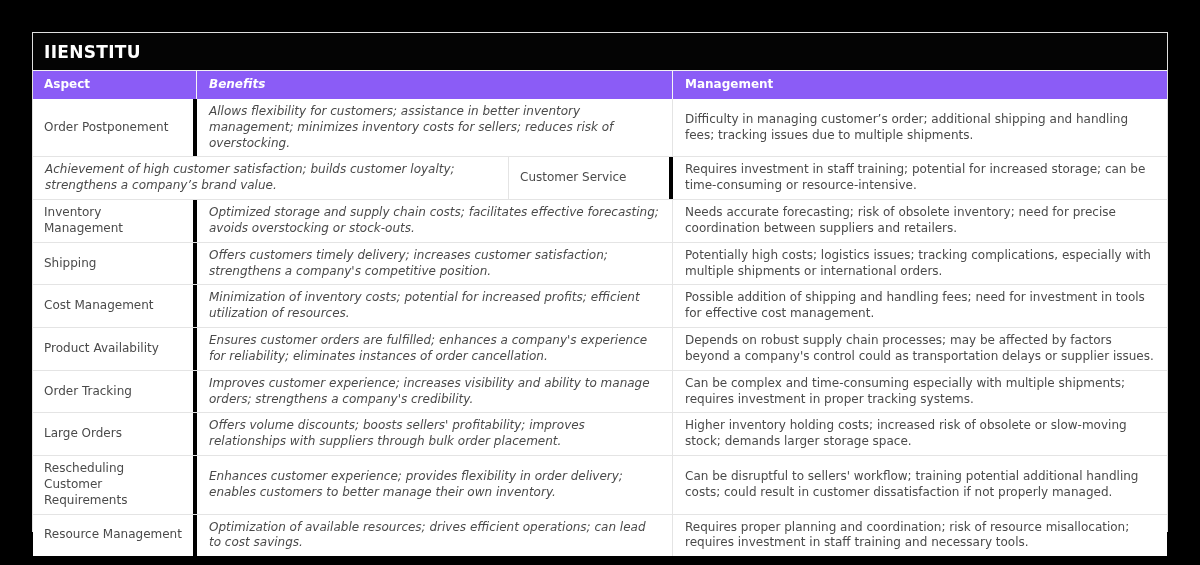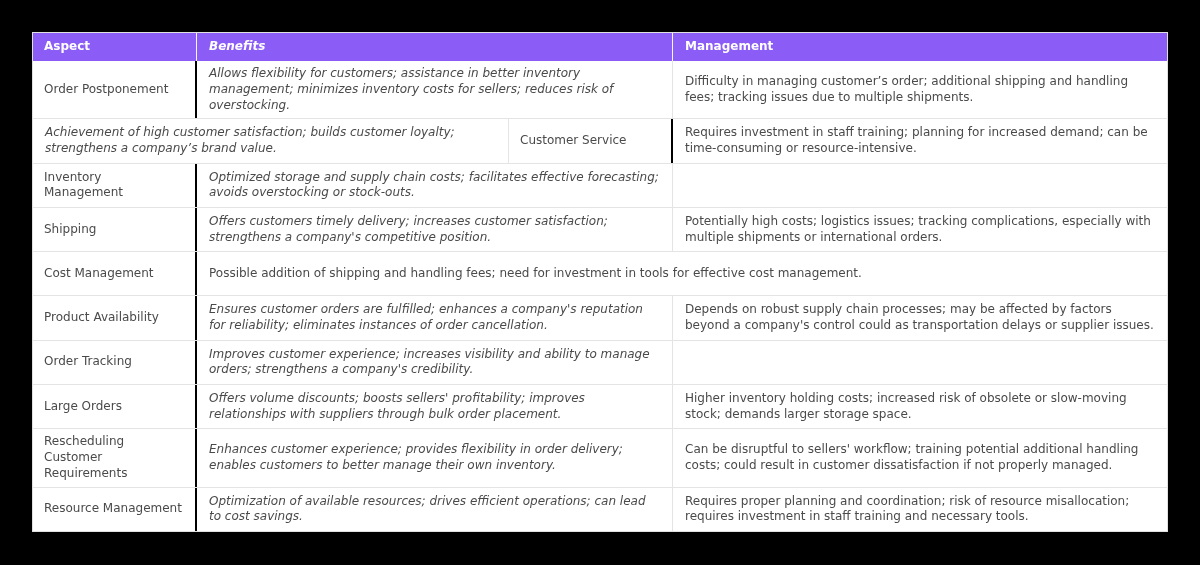--- a/index.html
+++ b/index.html
@@ -82,80 +82,86 @@
     font-size: 12px;
     color: #4a4a4a;
     line-height: 1.32;
     padding: 5px 12px;
   }
   .cell.aspect {
     width: 164px;
     flex: 0 0 164px;
     padding-left: 11px;
     padding-right: 11px;
-    border-right: 2px solid #000000;
+    border-right: 4px solid #000000;
   }
   .cell.benefits {
     width: 476px;
     flex: 0 0 476px;
     border-right: 1px solid #e4e4e4;
     font-style: italic;
   }
   .cell.challenges {
     flex: 1;
   }
 </style>
 </head>
 <body>
 
 <div class="screen">
   <div class="card">
+    <div class="title-bar">
+      <span>IIENSTITU</span>
+    </div>
     <div class="header-row">
       <div class="cell aspect">Aspect</div>
       <div class="cell benefits">Benefits</div>
       <div class="cell challenges">Management</div>
     </div>
     <div class="tbody" id="table-body">
   <div class="row">
     <div class="cell aspect">Order Postponement</div>
     <div class="cell benefits">Allows flexibility for customers; assistance in better inventory management; minimizes inventory costs for sellers; reduces risk of overstocking.</div>
     <div class="cell challenges">Difficulty in managing customer’s order; additional shipping and handling fees; tracking issues due to multiple shipments.</div>
   </div>
 
   <div class="row">
     <div class="cell benefits">Achievement of high customer satisfaction; builds customer loyalty; strengthens a company’s brand value.</div>
     <div class="cell aspect">Customer Service</div>
-    <div class="cell challenges">Requires investment in staff training; planning for increased demand; can be time-consuming or resource-intensive.</div>
+    <div class="cell challenges">Requires investment in staff training; potential for increased storage; can be time-consuming or resource-intensive.</div>
   </div>
 
   <div class="row">
     <div class="cell aspect">Inventory Management</div>
     <div class="cell benefits">Optimized storage and supply chain costs; facilitates effective forecasting; avoids overstocking or stock-outs.</div>
+    <div class="cell challenges">Needs accurate forecasting; risk of obsolete inventory; need for precise coordination between suppliers and retailers.</div>
   </div>
 
   <div class="row">
     <div class="cell aspect">Shipping</div>
     <div class="cell benefits">Offers customers timely delivery; increases customer satisfaction; strengthens a company's competitive position.</div>
     <div class="cell challenges">Potentially high costs; logistics issues; tracking complications, especially with multiple shipments or international orders.</div>
   </div>
 
   <div class="row">
     <div class="cell aspect">Cost Management</div>
+    <div class="cell benefits">Minimization of inventory costs; potential for increased profits; efficient utilization of resources.</div>
     <div class="cell challenges">Possible addition of shipping and handling fees; need for investment in tools for effective cost management.</div>
   </div>
 
   <div class="row">
     <div class="cell aspect">Product Availability</div>
-    <div class="cell benefits">Ensures customer orders are fulfilled; enhances a company's reputation for reliability; eliminates instances of order cancellation.</div>
+    <div class="cell benefits">Ensures customer orders are fulfilled; enhances a company's experience for reliability; eliminates instances of order cancellation.</div>
     <div class="cell challenges">Depends on robust supply chain processes; may be affected by factors beyond a company's control could as transportation delays or supplier issues.</div>
   </div>
 
   <div class="row">
     <div class="cell aspect">Order Tracking</div>
     <div class="cell benefits">Improves customer experience; increases visibility and ability to manage orders; strengthens a company's credibility.</div>
+    <div class="cell challenges">Can be complex and time-consuming especially with multiple shipments; requires investment in proper tracking systems.</div>
   </div>
 
   <div class="row">
     <div class="cell aspect">Large Orders</div>
     <div class="cell benefits">Offers volume discounts; boosts sellers' profitability; improves relationships with suppliers through bulk order placement.</div>
     <div class="cell challenges">Higher inventory holding costs; increased risk of obsolete or slow-moving stock; demands larger storage space.</div>
   </div>
 
   <div class="row">
     <div class="cell aspect">Rescheduling Customer Requirements</div>

